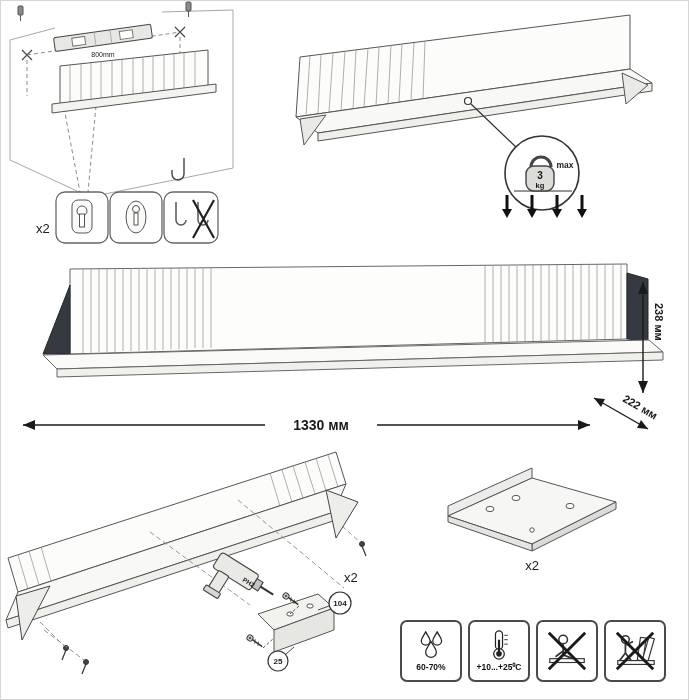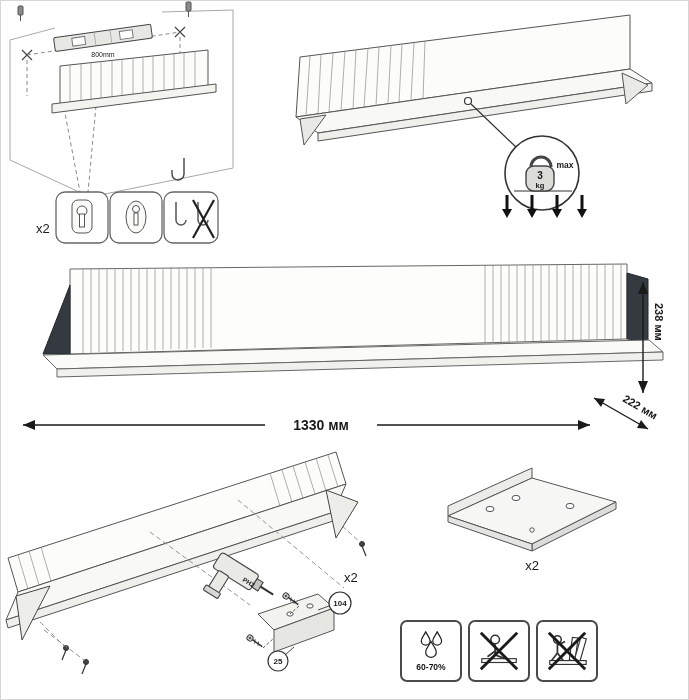--- a/index.html
+++ b/index.html
@@ -219,20 +219,30 @@
   <div class="cond-row">
     <div class="cond-box">
       <svg width="36" height="30" viewBox="0 0 40 34">
         <path d="M14,1 C12,5 9,8 9,11 a5,5 0 0 0 10,0 C19,8 16,5 14,1 Z" fill="#fff" stroke="#222" stroke-width="1.4"></path>
         <path d="M27,1 C25,5 22,8 22,11 a5,5 0 0 0 10,0 C32,8 29,5 27,1 Z" fill="#fff" stroke="#222" stroke-width="1.4"></path>
         <path d="M20,12 C17.5,17 14,20 14,24 a6,6 0 0 0 12,0 C26,20 22.5,17 20,12 Z" fill="#fff" stroke="#222" stroke-width="1.4"></path>
       </svg>
       <div class="cond-label">60-70%</div>
     </div>
     <div class="cond-box">
+      <svg width="28" height="30" viewBox="0 0 30 34">
+        <rect x="11" y="1" width="8" height="21" rx="4" fill="#fff" stroke="#222" stroke-width="1.4"></rect>
+        <circle cx="15" cy="27" r="6" fill="#fff" stroke="#222" stroke-width="1.4"></circle>
+        <circle cx="15" cy="27" r="3.2" fill="#222"></circle>
+        <line x1="15" y1="11" x2="15" y2="25" stroke="#222" stroke-width="2.5"></line>
+        <path d="M21,6 h4 M21,11 h4 M21,16 h4" stroke="#222" stroke-width="1" fill="none"></path>
+      </svg>
+      <div class="cond-label">+10...+25⁰C</div>
+    </div>
+    <div class="cond-box">
       <svg width="46" height="46" viewBox="0 0 48 48">
         <rect x="6" y="32" width="36" height="4" fill="#fff" stroke="#333" stroke-width="1.2"></rect>
         <circle cx="20" cy="12" r="4.5" fill="none" stroke="#333" stroke-width="1.6"></circle>
         <path d="M20,17 v11 l10,4 M20,24 l-8,6" fill="none" stroke="#333" stroke-width="1.8"></path>
         <path d="M5,5 L43,43 M43,5 L5,43" stroke="#1a1a1a" stroke-width="3" fill="none"></path>
       </svg>
     </div>
     <div class="cond-box">
       <svg width="46" height="46" viewBox="0 0 48 48">
         <rect x="28" y="10" width="6" height="24" fill="#fff" stroke="#333" stroke-width="1.2" transform="rotate(8 31 22)"></rect>

